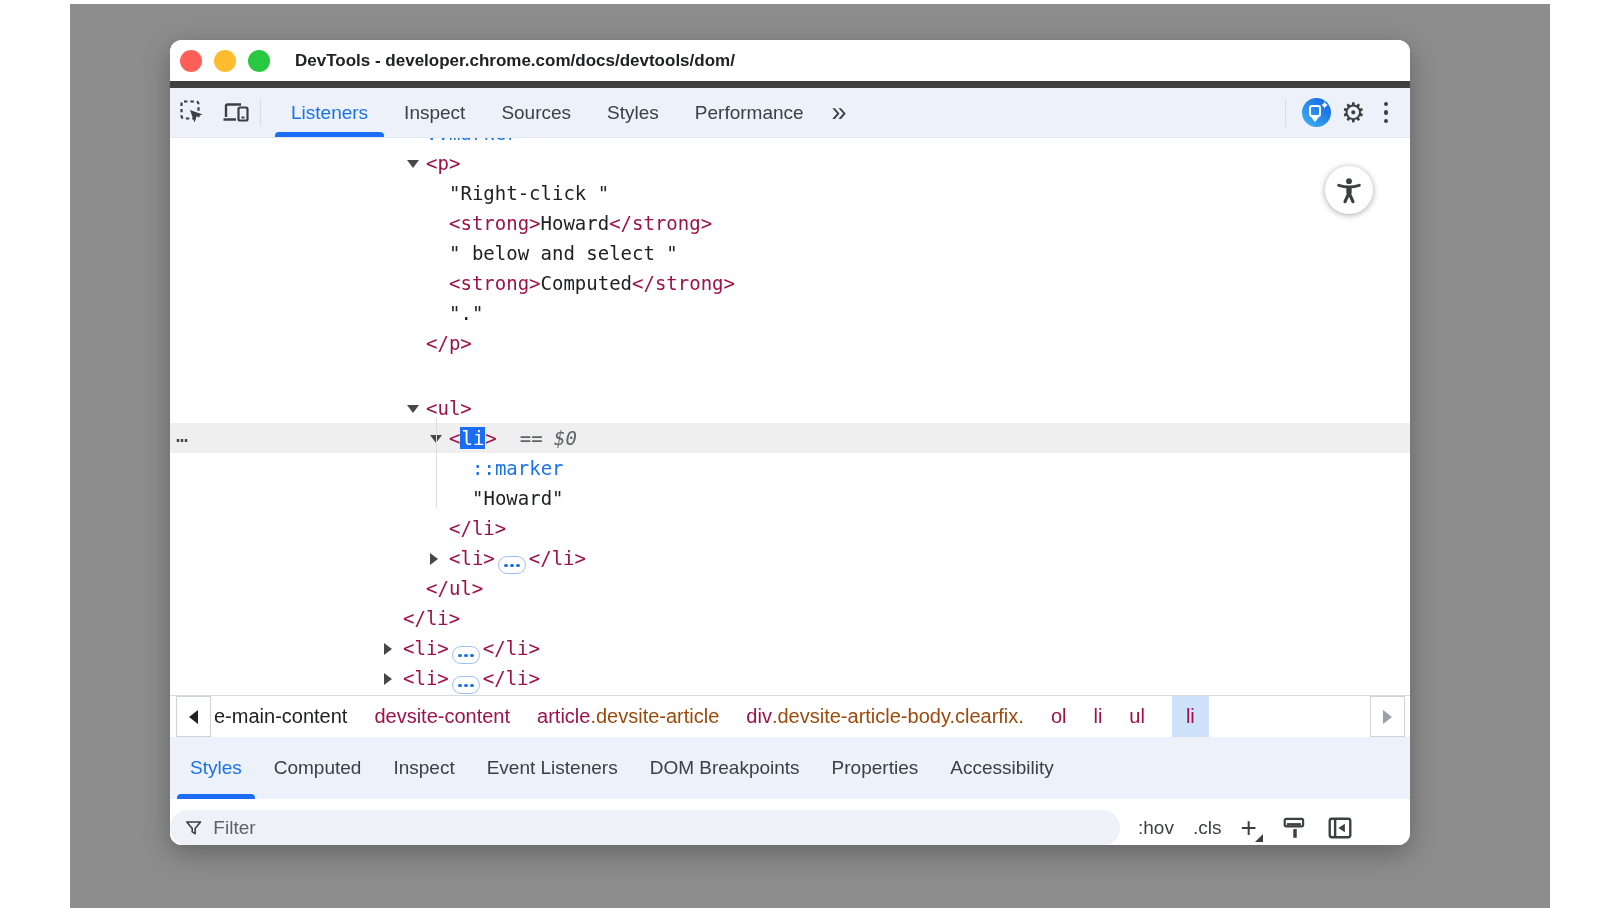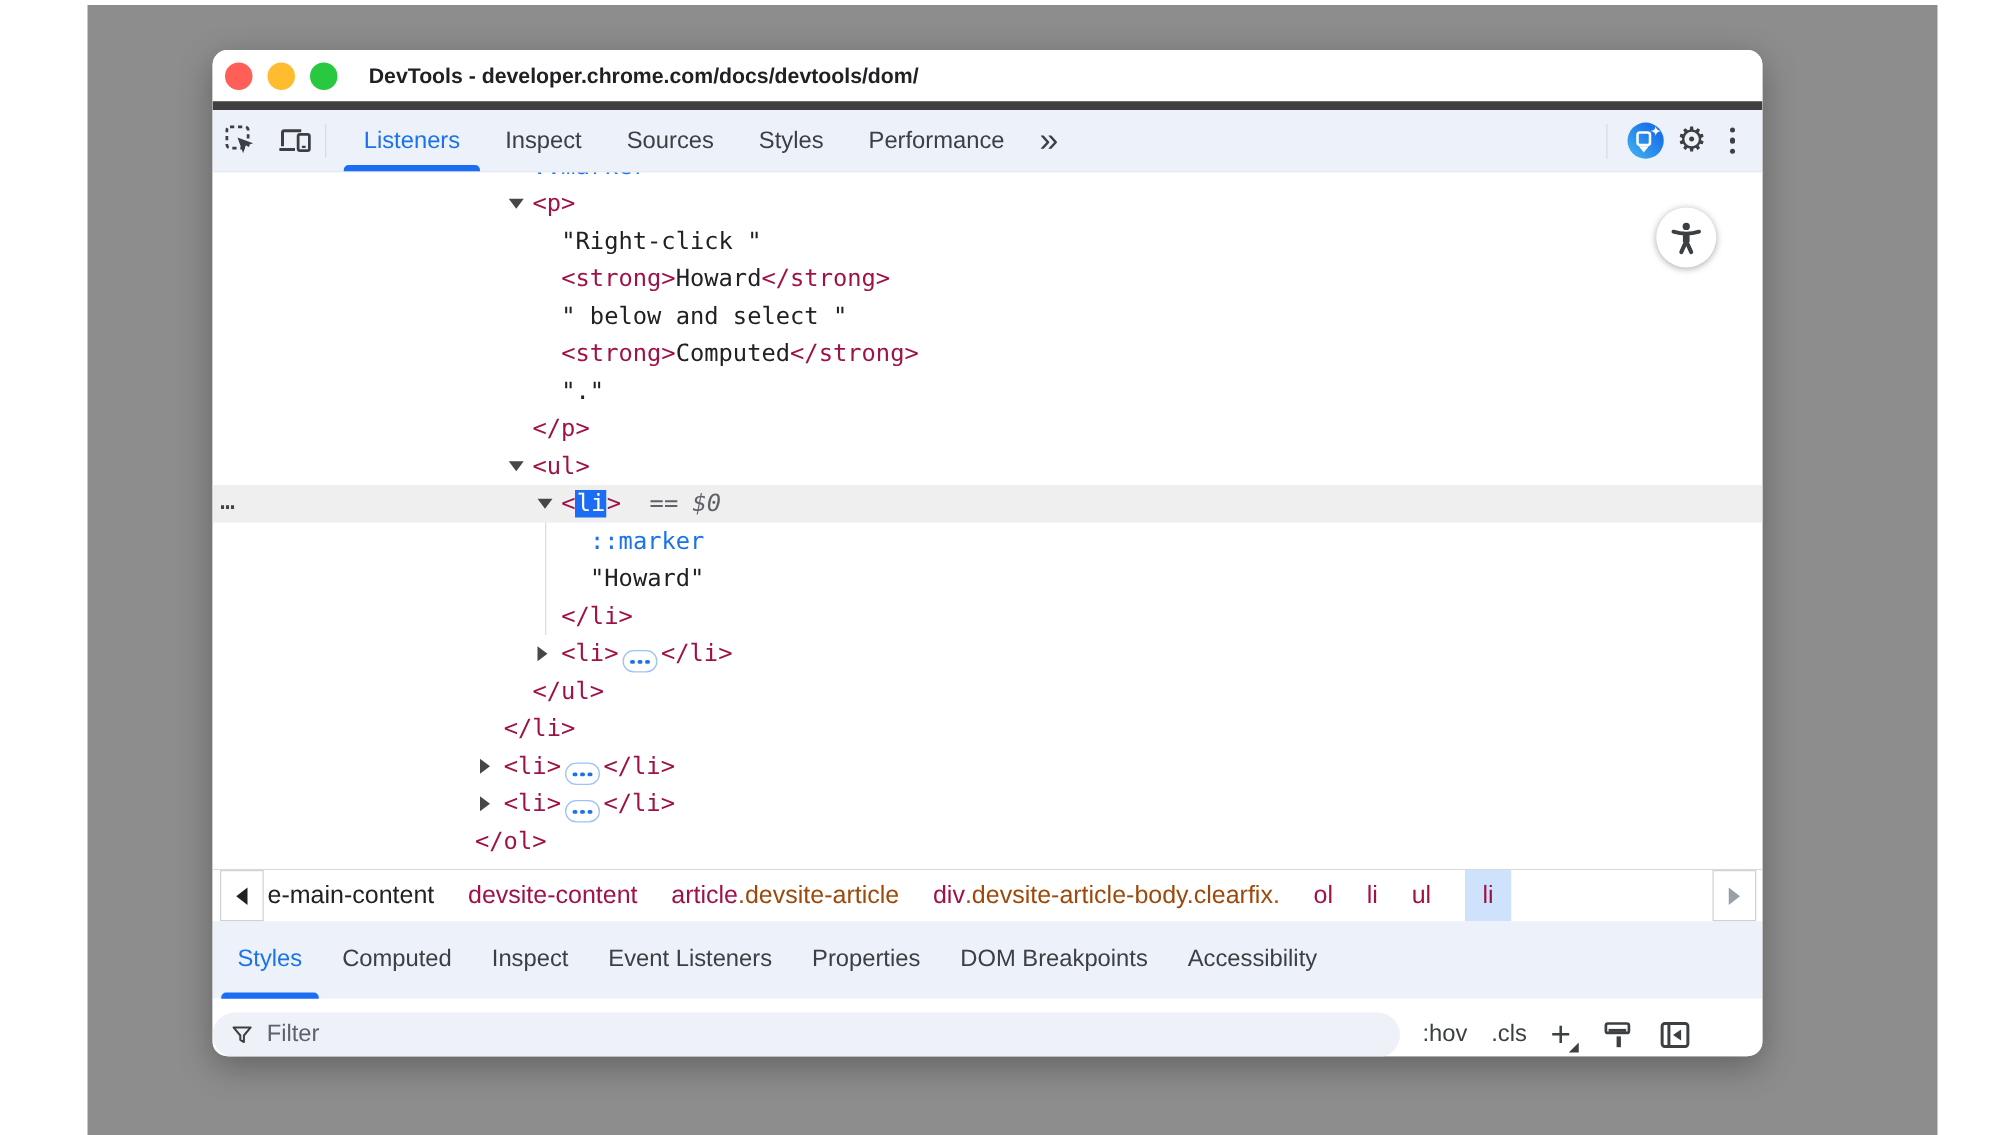--- a/index.html
+++ b/index.html
@@ -170,21 +170,21 @@
   <div class="tree">
     <div id="tree-rows">
         <div class="trow clipped" style="padding-left: 237px;"><span class="arrowbox"></span><span class="c-pseudo">::marker</span></div>
         <div class="trow" style="padding-left: 237px;"><span class="arrowbox"><i class="arr-down"></i></span><span class="c-tag">&lt;p&gt;</span></div>
         <div class="trow" style="padding-left: 260px;"><span class="arrowbox"></span><span class="c-text">"Right-click "</span></div>
         <div class="trow" style="padding-left: 260px;"><span class="arrowbox"></span><span class="c-tag">&lt;strong&gt;</span><span class="c-text">Howard</span><span class="c-tag">&lt;/strong&gt;</span></div>
         <div class="trow" style="padding-left: 260px;"><span class="arrowbox"></span><span class="c-text">" below and select "</span></div>
         <div class="trow" style="padding-left: 260px;"><span class="arrowbox"></span><span class="c-tag">&lt;strong&gt;</span><span class="c-text">Computed</span><span class="c-tag">&lt;/strong&gt;</span></div>
         <div class="trow" style="padding-left: 260px;"><span class="arrowbox"></span><span class="c-text">"."</span></div>
         <div class="trow" style="padding-left: 237px;"><span class="arrowbox"></span><span class="c-tag">&lt;/p&gt;</span></div>
-        <div class="trow" style="padding-left: 237px;"><span class="arrowbox"><i class="arr-down"></i></span><span class="c-tag">&lt;ul&gt;</span></div>
+        <div class="trow" style="padding-left: 237px; margin-top: 35px;"><span class="arrowbox"><i class="arr-down"></i></span><span class="c-tag">&lt;ul&gt;</span></div>
         <div class="trow selected" style="padding-left: 260px;"><span class="hint">…</span><span class="arrowbox"><i class="arr-down"></i></span><span class="c-tag">&lt;</span><span class="c-tagsel">li</span><span class="c-tag">&gt;</span><span class="c-text">  </span><span class="c-gray">==</span><span class="c-text"> </span><span class="c-grayi">$0</span></div>
         <div class="trow" style="padding-left: 283px;"><span class="arrowbox"></span><span class="c-pseudo">::marker</span></div>
         <div class="trow" style="padding-left: 283px;"><span class="arrowbox"></span><span class="c-text">"Howard"</span></div>
         <div class="trow" style="padding-left: 260px;"><span class="arrowbox"></span><span class="c-tag">&lt;/li&gt;</span></div>
         <div class="trow" style="padding-left: 260px;"><span class="arrowbox"><i class="arr-right"></i></span><span class="c-tag">&lt;li&gt;</span><span class="pill"><i></i><i></i><i></i></span><span class="c-tag">&lt;/li&gt;</span></div>
         <div class="trow" style="padding-left: 237px;"><span class="arrowbox"></span><span class="c-tag">&lt;/ul&gt;</span></div>
         <div class="trow" style="padding-left: 214px;"><span class="arrowbox"></span><span class="c-tag">&lt;/li&gt;</span></div>
         <div class="trow" style="padding-left: 214px;"><span class="arrowbox"><i class="arr-right"></i></span><span class="c-tag">&lt;li&gt;</span><span class="pill"><i></i><i></i><i></i></span><span class="c-tag">&lt;/li&gt;</span></div>
         <div class="trow" style="padding-left: 214px;"><span class="arrowbox"><i class="arr-right"></i></span><span class="c-tag">&lt;li&gt;</span><span class="pill"><i></i><i></i><i></i></span><span class="c-tag">&lt;/li&gt;</span></div>
         <div class="trow" style="padding-left: 191px;"><span class="arrowbox"></span><span class="c-tag">&lt;/ol&gt;</span></div>
@@ -236,22 +236,22 @@
     <span class="crumb-nav right">
         <span class="tri-r"></span>
       </span>
   </div>
 
   <div class="sbtabs" id="sidebar-tabs-list">
       <div class="sbtab active">Styles</div>
       <div class="sbtab">Computed</div>
       <div class="sbtab">Inspect</div>
       <div class="sbtab">Event Listeners</div>
+      <div class="sbtab">DOM Breakpoints</div>
       <div class="sbtab">Properties</div>
-      <div class="sbtab">DOM Breakpoints</div>
       <div class="sbtab">Accessibility</div>
     </div>
 
   <div class="filterbar">
     <div class="filter-pill">
       <svg width="20" height="20" viewBox="0 0 24 24">
         <path d="M3.5 4.5 h17 l-6.7 8 v6.5 l-3.6 -2.2 v-4.3 z" fill="none" stroke="#3c4043" stroke-width="2" stroke-linejoin="round"></path>
       </svg>
       <input type="text" placeholder="Filter" style="">
     </div>

